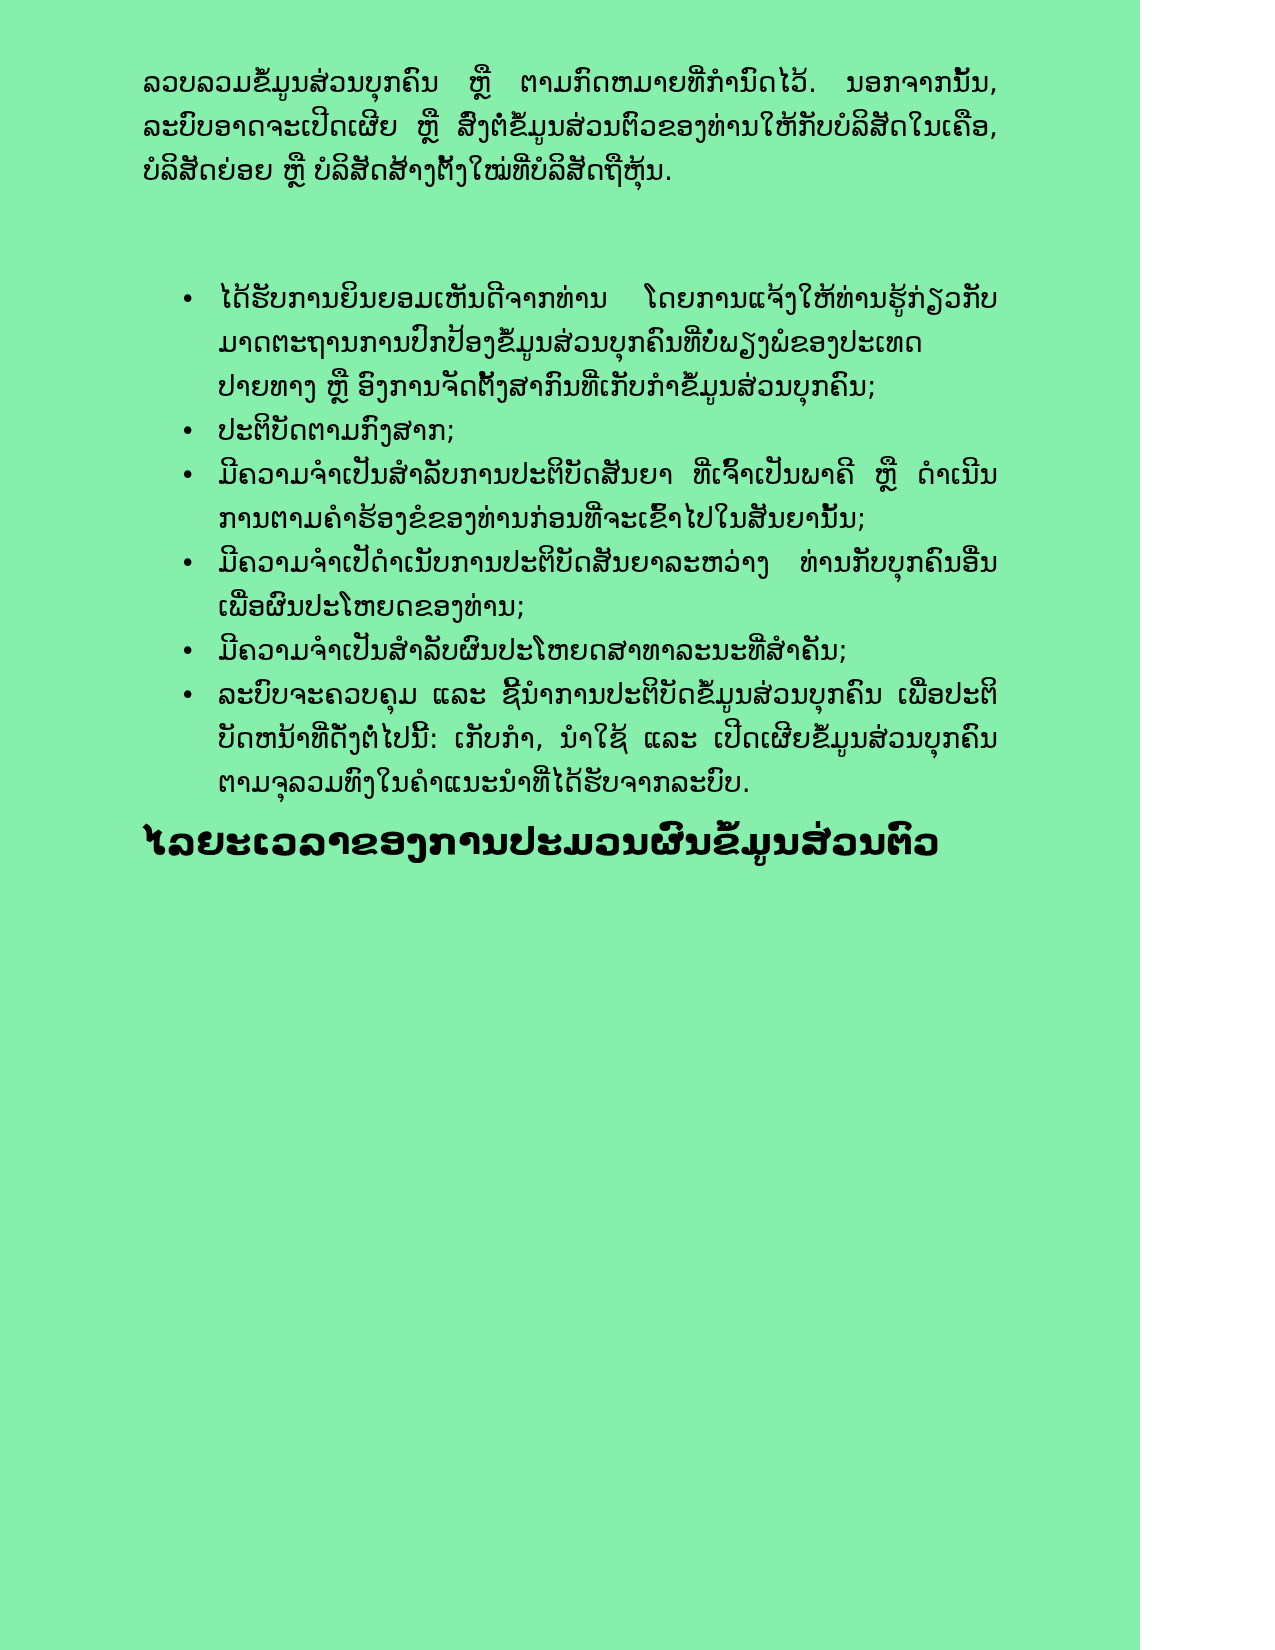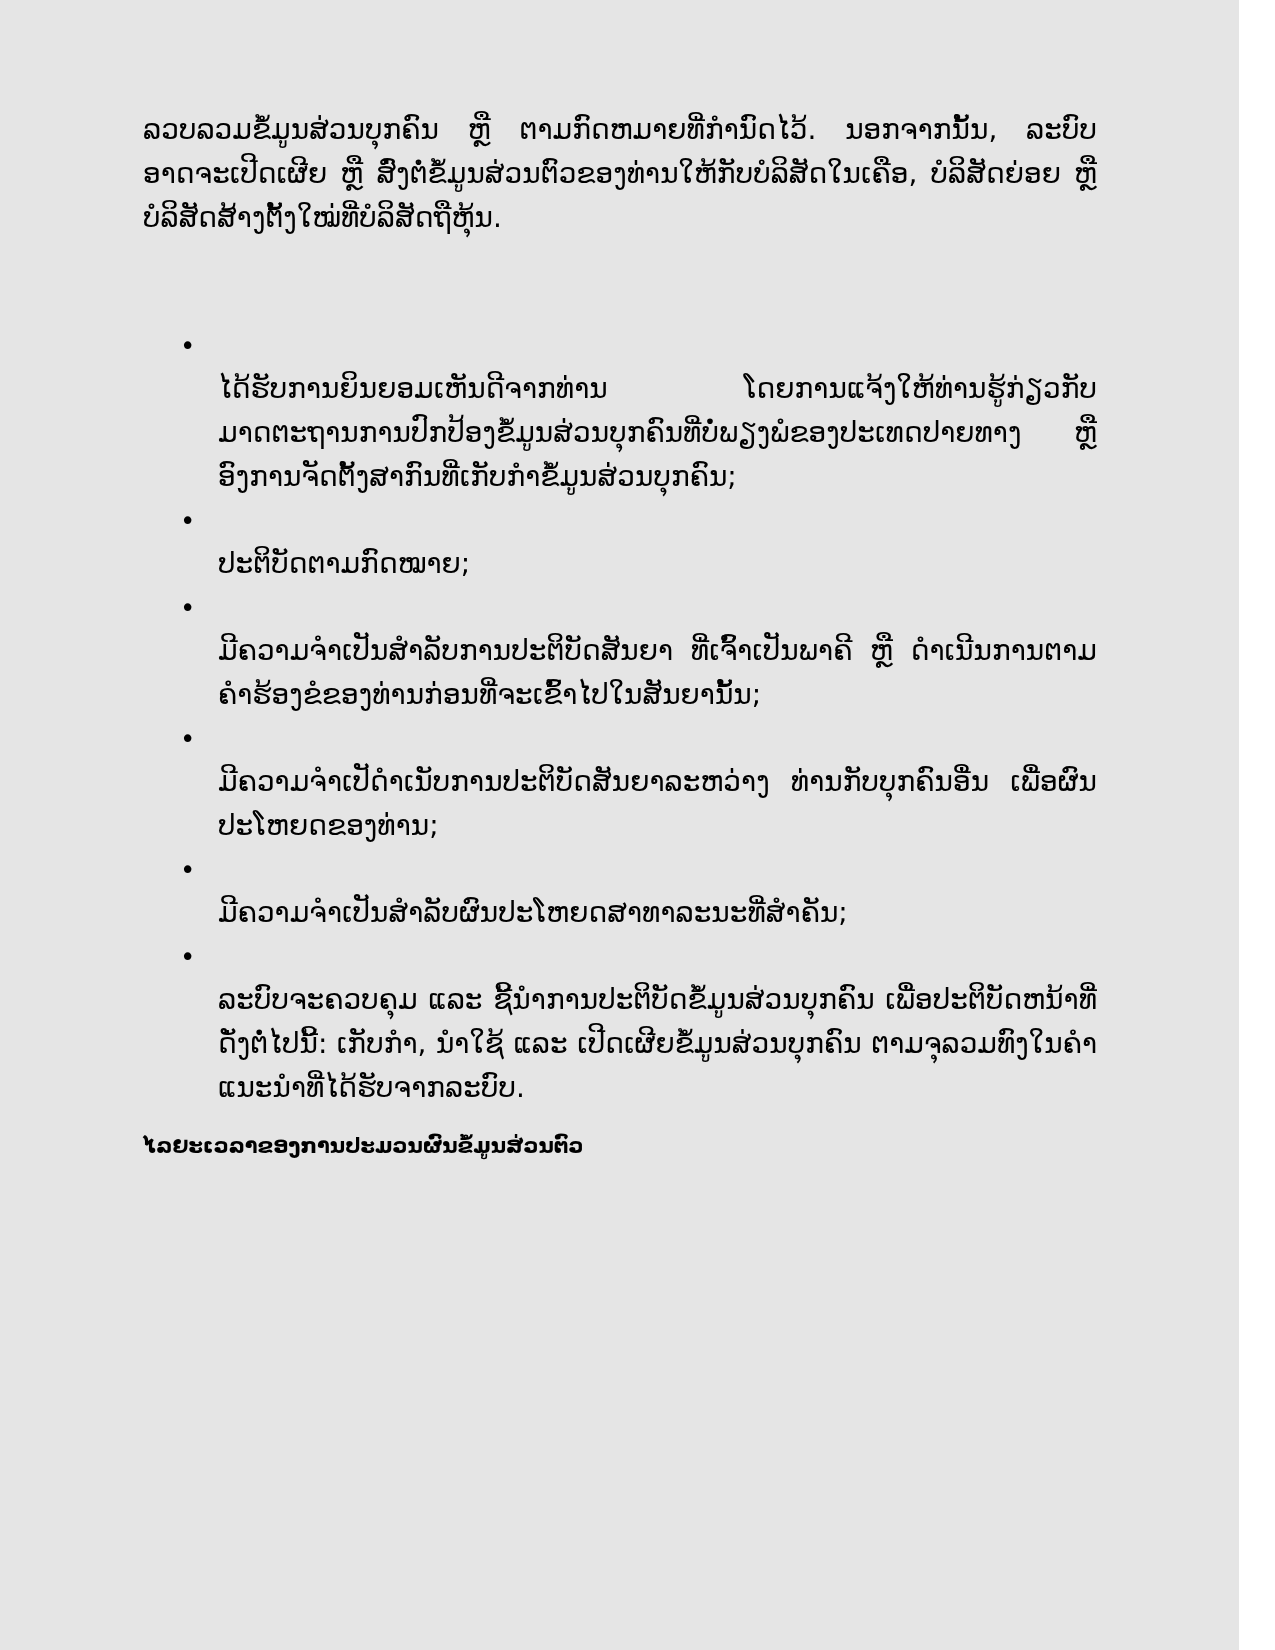--- a/index.html
+++ b/index.html
@@ -2,26 +2,26 @@
 <html lang="lo"><head>
 <meta charset="utf-8">
 <style>
   html, body {
     margin: 0;
     padding: 0;
     background: #ffffff;
   }
   .page {
     position: relative;
-    width: 1239px;
+    width: 1140px;
     height: 1650px;
     box-sizing: border-box;
-    background: #e5e5e5;
+    background: #86efac;
     color: #000000;
-    padding: 108px 142px 0 143px;
+    padding: 61px 142px 0 143px;
     font-family: "DejaVu Sans", sans-serif;
     font-size: 28px;
     overflow: hidden;
   }
   .para {
     margin: 0 0 26px 0;
     line-height: 44px;
     text-align: justify;
     overflow-wrap: break-word;
     word-break: break-word;
@@ -43,25 +43,24 @@
     width: 75px;
     box-sizing: border-box;
     padding-left: 37px;
     font-size: 26px;
   }
   .bullet .btext {
     flex: 1;
     text-align: justify;
     overflow-wrap: break-word;
     word-break: break-word;
-    margin-top: 43px;
   }
   .closing-heading {
     margin: 14px 0 0 0;
-    font-size: 21px;
+    font-size: 38px;
     font-weight: bold;
     line-height: 44px;
     overflow-wrap: break-word;
     word-break: break-word;
   }
 </style>
 </head>
 <body>
 
 <div class="page">
@@ -73,21 +72,21 @@
   <div class="blank-spacer"></div>
 
 
   <ul class="bullet-list">
     <li class="bullet">
       <span class="marker">•</span>
       <span class="btext">ໄດ້ຮັບການຍິນຍອມເຫັນດີຈາກທ່ານ ໂດຍການແຈ້ງໃຫ້ທ່ານຮູ້ກ່ຽວກັບມາດຕະຖານການປົກປ້ອງຂໍ້ມູນສ່ວນບຸກຄົນທີ່ບໍ່ພຽງພໍຂອງປະເທດປາຍທາງ ຫຼື ອົງການຈັດຕັ້ງສາກົນທີ່ເກັບກຳຂໍ້ມູນສ່ວນບຸກຄົນ;</span>
     </li>
     <li class="bullet">
       <span class="marker">•</span>
-      <span class="btext">ປະຕິບັດຕາມກົດໝາຍ;</span>
+      <span class="btext">ປະຕິບັດຕາມກົງສາກ;</span>
     </li>
     <li class="bullet">
       <span class="marker">•</span>
       <span class="btext">ມີຄວາມຈຳເປັນສຳລັບການປະຕິບັດສັນຍາ ທີ່ເຈົ້າເປັນພາຄີ ຫຼື ດຳເນີນການຕາມຄຳຮ້ອງຂໍຂອງທ່ານກ່ອນທີ່ຈະເຂົ້າໄປໃນສັນຍານັ້ນ;</span>
     </li>
     <li class="bullet">
       <span class="marker">•</span>
       <span class="btext">ມີຄວາມຈຳເປັດຳເນັບການປະຕິບັດສັນຍາລະຫວ່າງ ທ່ານກັບບຸກຄົນອື່ນ ເພື່ອຜົນປະໂຫຍດຂອງທ່ານ;</span>
     </li>
     <li class="bullet">

